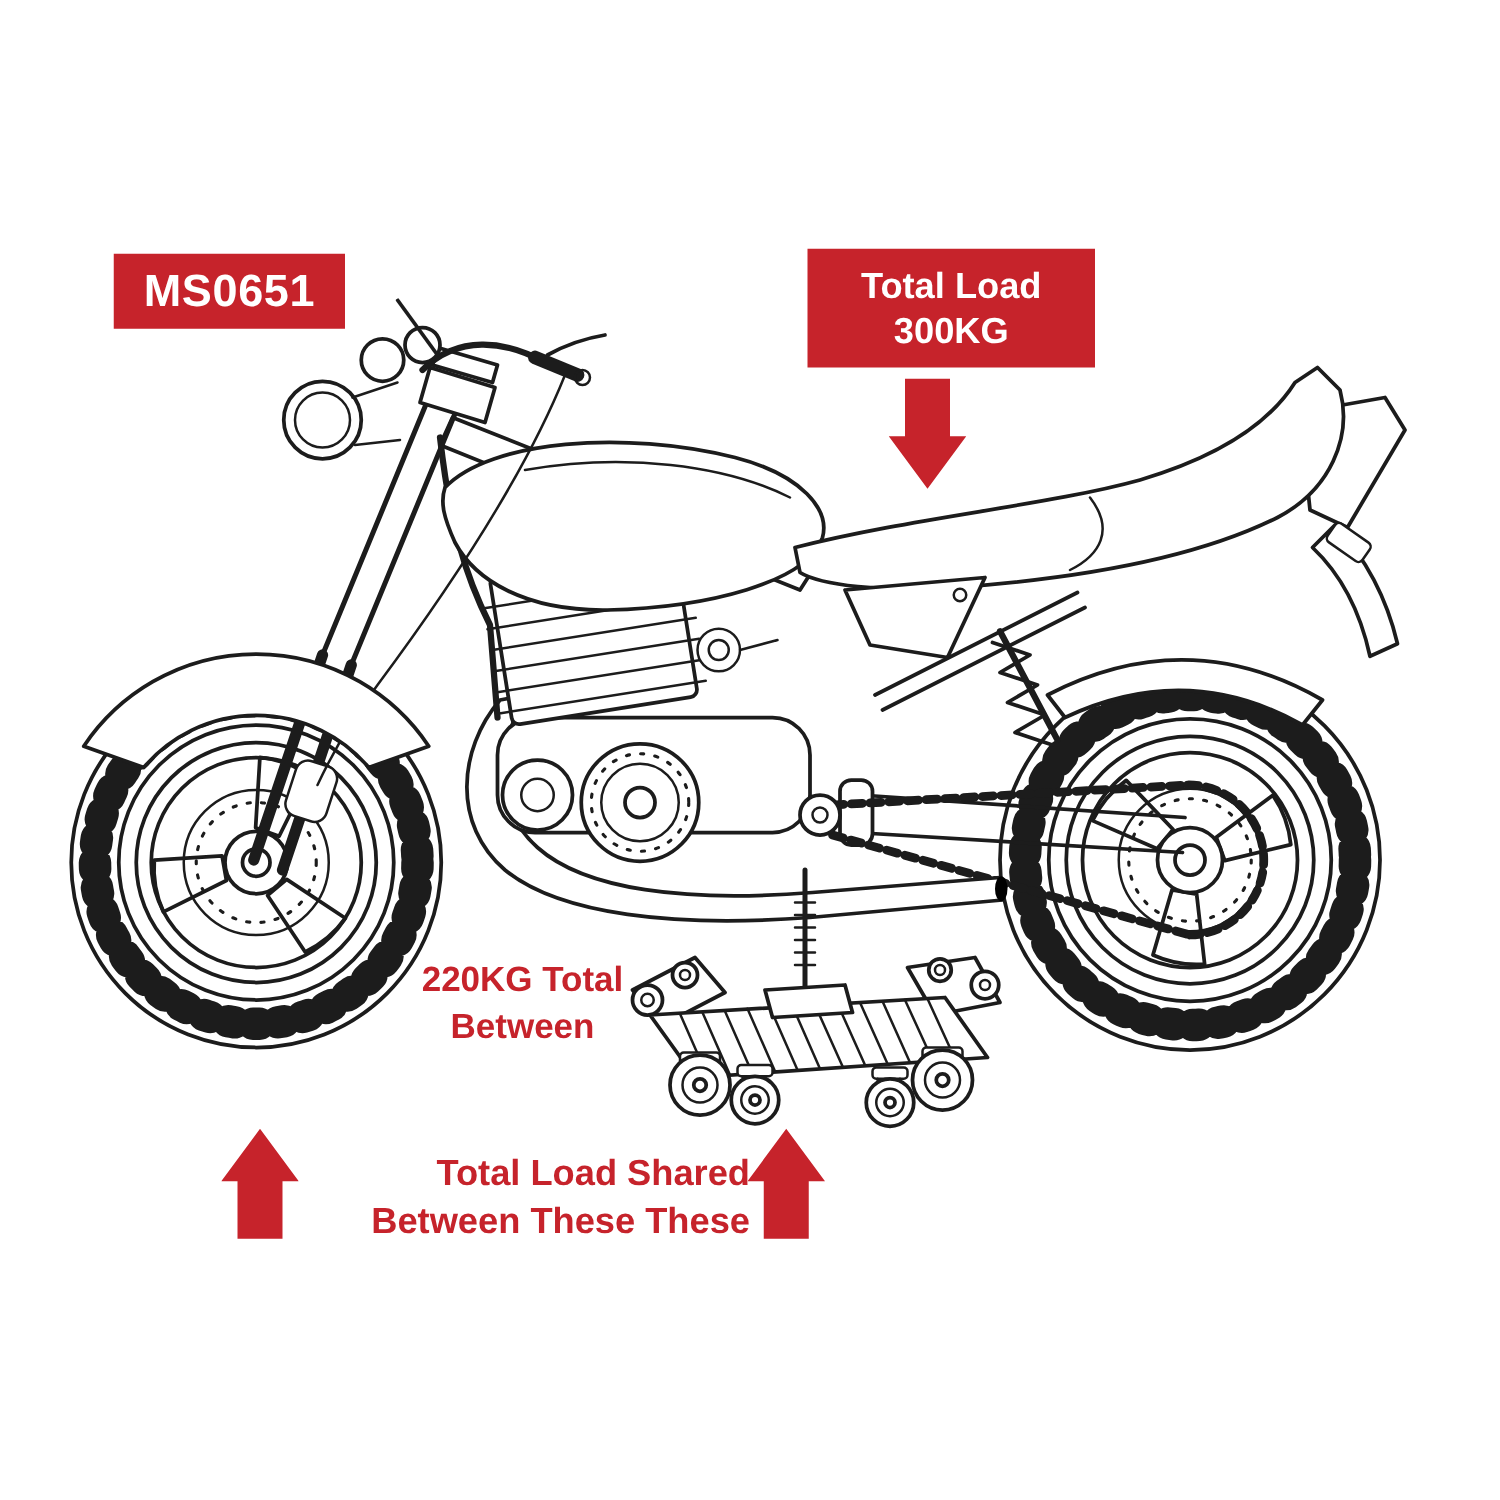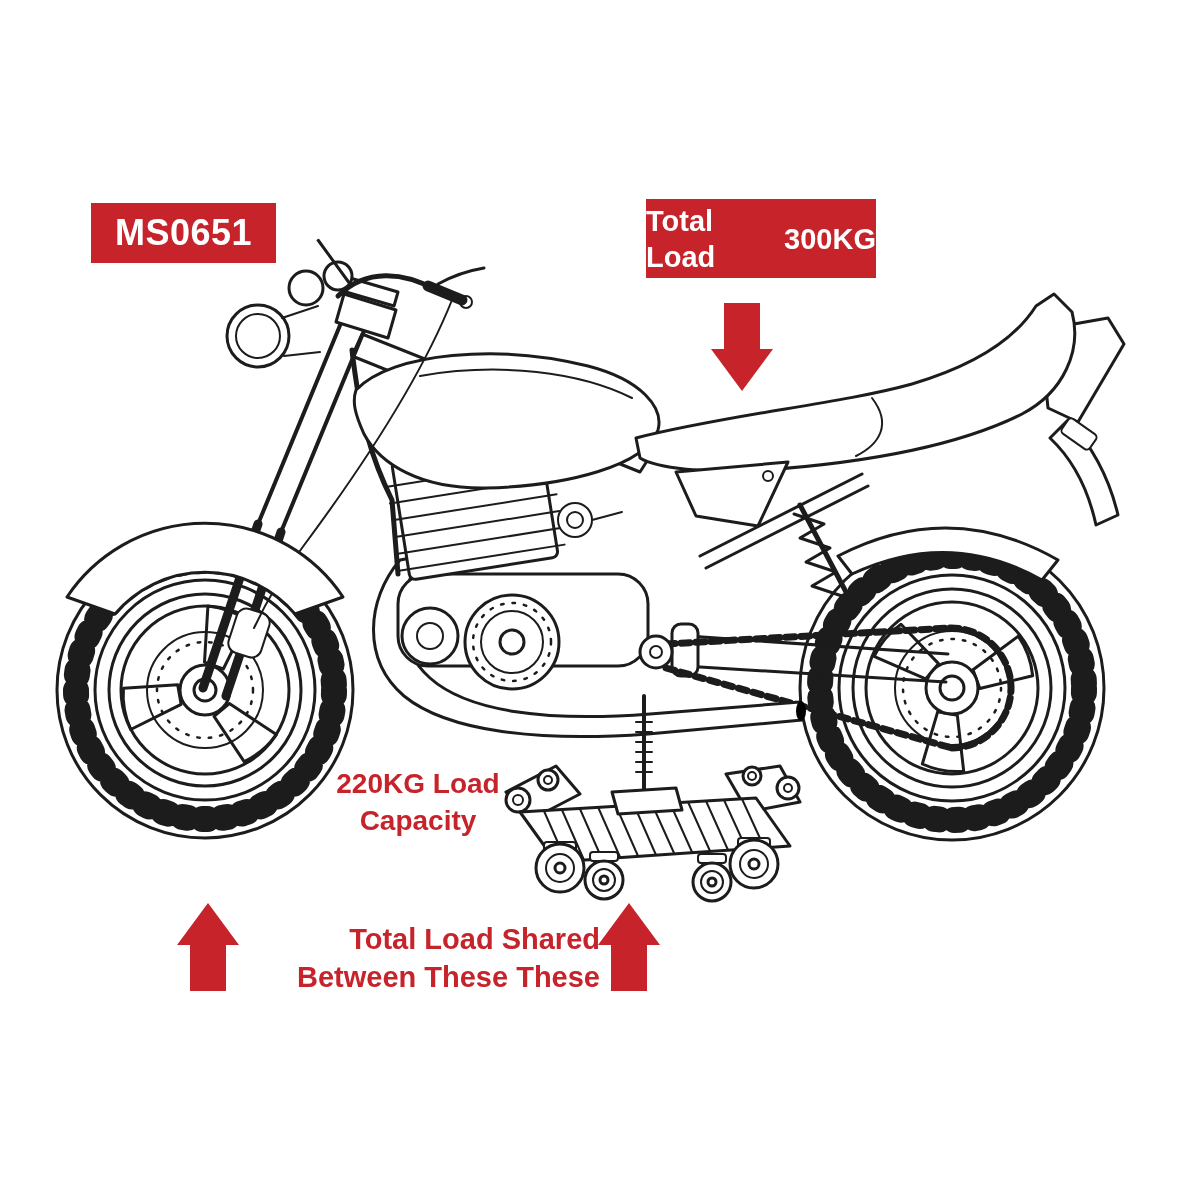--- a/index.html
+++ b/index.html
@@ -25,23 +25,23 @@
   .art .chain { stroke-width:7; stroke-dasharray:9 6; }
 
   .badge {
     position:absolute; left:62px; top:203px;
     background:var(--accent); color:#fff;
     font-size:36px; font-weight:700; letter-spacing:.5px;
     padding:9px 24px;
     margin-left:29px;
   }
   .load-box {
-    position:absolute; left:646px; top:199px; width:230px; height:79px;
+    position:absolute; left:646px; top:199px; width:230px; height:95px;
     background:var(--accent); color:#fff;
-    display:flex; flex-direction:row; align-items:center; justify-content:center;
+    display:flex; flex-direction:column; align-items:center; justify-content:center;
     font-size:29px; font-weight:700; line-height:36px;
   }
   .arrow { position:absolute; width:62px; height:90px; }
   .arrow polygon { fill:var(--accent); stroke:none; }
   .red-label {
     position:absolute; color:var(--accent); font-weight:700; text-align:center;
   }
   .unit-cap { left:318px; top:765px; width:200px; font-size:28px; line-height:37px; }
   .shared   { left:240px; top:920px; width:360px; font-size:29px; line-height:38px;text-align:right; }
 </style>
@@ -244,22 +244,22 @@
   <div class="load-box">
     <div>Total Load</div>
     <div>300KG</div>
   </div>
 
   <svg class="arrow" style="left:711px; top:302px;" viewBox="0 0 62 88">
     <polygon points="13,0 49,0 49,46 62,46 31,88 0,46 13,46"></polygon>
   </svg>
 
   <div class="red-label unit-cap">
-    <div>220KG Load</div>
-    <div>Capacity</div>
+    <div>220KG Total</div>
+    <div>Between</div>
   </div>
 
   <div class="red-label shared">
     <div>Total Load Shared</div>
     <div>Between These These</div>
   </div>
 
   <svg class="arrow" style="left:177px; top:902px;" viewBox="0 0 62 88">
     <polygon points="31,0 62,42 49,42 49,88 13,88 13,42 0,42"></polygon>
   </svg>

